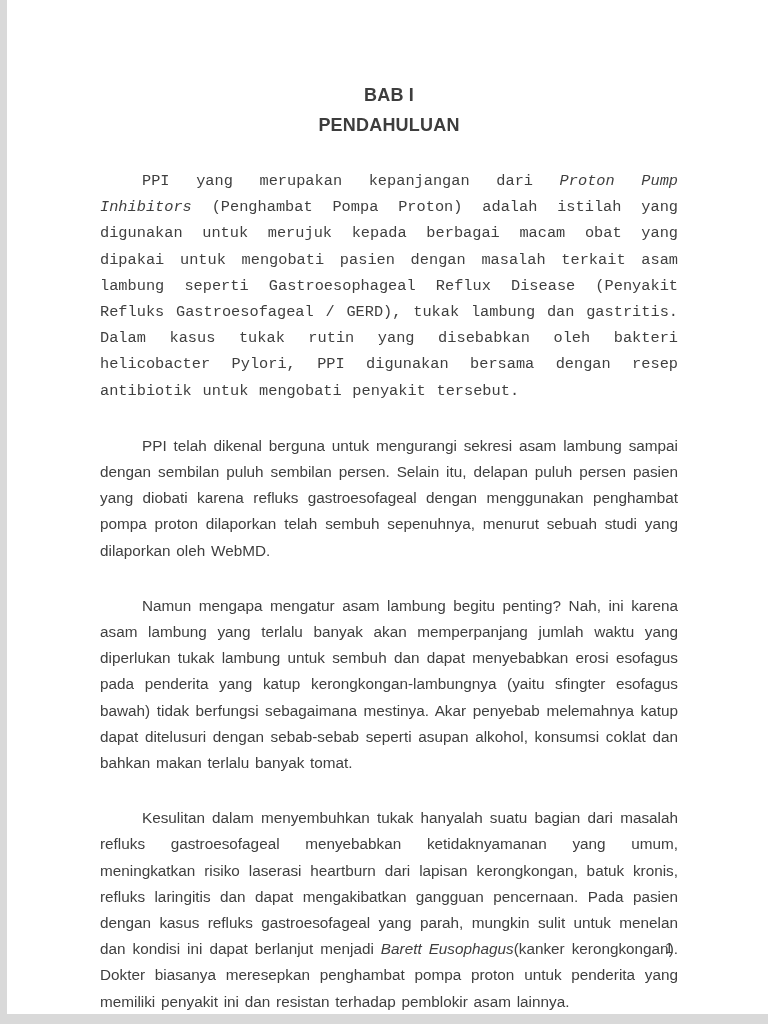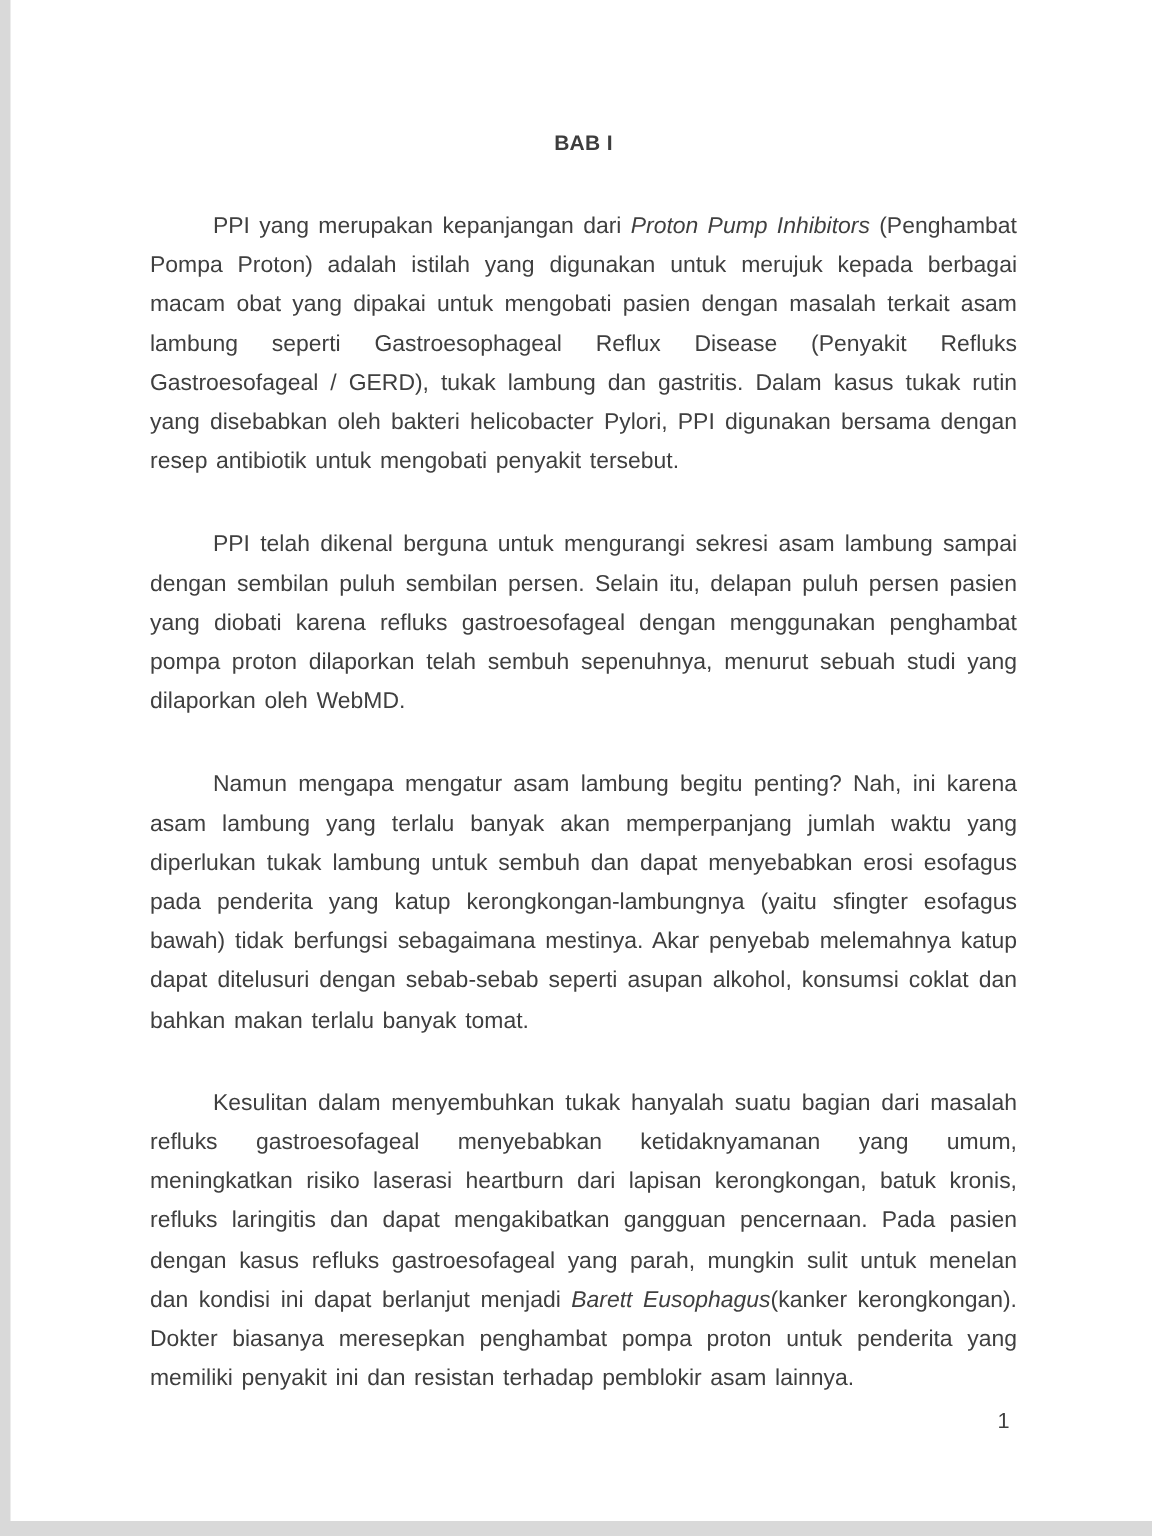--- a/index.html
+++ b/index.html
@@ -21,39 +21,40 @@
     background: #ffffff;
   }
 
   .content {
     padding: 80px 90px 0 93px;
   }
 
   .heading {
     text-align: center;
     font-weight: bold;
-    font-size: 14px;
+    font-size: 18px;
     line-height: 30px;
     color: #3d3d3d;
     letter-spacing: 0.2px;
     margin-bottom: 28px;
   }
 
   .paragraphs p.para {
     text-align: justify;
     text-indent: 42px;
     font-size: 15.3px;
     line-height: 26.2px;
     color: #3f3f3f;
     margin-top: 29px;
     word-spacing: 1.5px;
   }
 
   .paragraphs p.para:first-child {
     margin-top: 0;
+    font-family: Liberation Mono, monospace;
   }
 
   .paragraphs .italic {
     font-style: italic;
   }
 
   .page-number {
     position: absolute;
     right: 95px;
     bottom: 58px;
@@ -62,20 +63,21 @@
   }
 </style>
 </head>
 <body>
 
 <div class="page">
   <div class="content">
 
     <div class="heading">
       <div>BAB I</div>
+      <div>PENDAHULUAN</div>
     </div>
 
     <div class="paragraphs">
         <p class="para"><span>PPI yang merupakan kepanjangan dari </span><span class="italic">Proton Pump Inhibitors</span><span> (Penghambat Pompa Proton) adalah istilah yang digunakan untuk merujuk kepada berbagai macam obat yang dipakai untuk mengobati pasien dengan masalah terkait asam lambung seperti Gastroesophageal Reflux Disease (Penyakit Refluks Gastroesofageal / GERD), tukak lambung dan gastritis. Dalam kasus tukak rutin yang disebabkan oleh bakteri helicobacter Pylori, PPI digunakan bersama dengan resep antibiotik untuk mengobati penyakit tersebut.</span></p>
         <p class="para"><span>PPI telah dikenal berguna untuk mengurangi sekresi asam lambung sampai dengan sembilan puluh sembilan persen. Selain itu, delapan puluh persen pasien yang diobati karena refluks gastroesofageal dengan menggunakan penghambat pompa proton dilaporkan telah sembuh sepenuhnya, menurut sebuah studi yang dilaporkan oleh WebMD.</span></p>
         <p class="para"><span>Namun mengapa mengatur asam lambung begitu penting? Nah, ini karena asam lambung yang terlalu banyak akan memperpanjang jumlah waktu yang diperlukan tukak lambung untuk sembuh dan dapat menyebabkan erosi esofagus pada penderita yang katup kerongkongan-lambungnya (yaitu sfingter esofagus bawah) tidak berfungsi sebagaimana mestinya. Akar penyebab melemahnya katup dapat ditelusuri dengan sebab-sebab seperti asupan alkohol, konsumsi coklat dan bahkan makan terlalu banyak tomat.</span></p>
         <p class="para"><span>Kesulitan dalam menyembuhkan tukak hanyalah suatu bagian dari masalah refluks gastroesofageal menyebabkan ketidaknyamanan yang umum, meningkatkan risiko laserasi heartburn dari lapisan kerongkongan, batuk kronis, refluks laringitis dan dapat mengakibatkan gangguan pencernaan. Pada pasien dengan kasus refluks gastroesofageal yang parah, mungkin sulit untuk menelan dan kondisi ini dapat berlanjut menjadi </span><span class="italic">Barett Eusophagus</span><span>(kanker kerongkongan). Dokter biasanya meresepkan penghambat pompa proton untuk penderita yang memiliki penyakit ini dan resistan terhadap pemblokir asam lainnya.</span></p>
       </div>
 
   </div>

